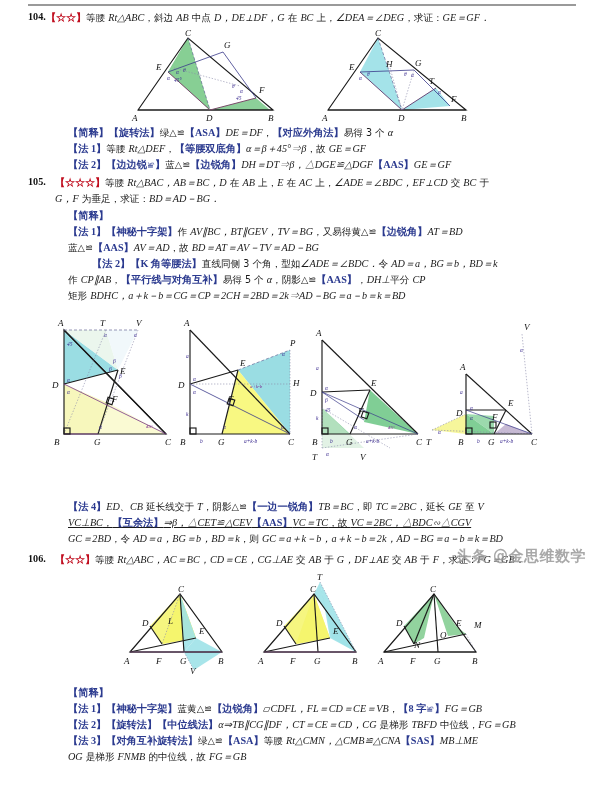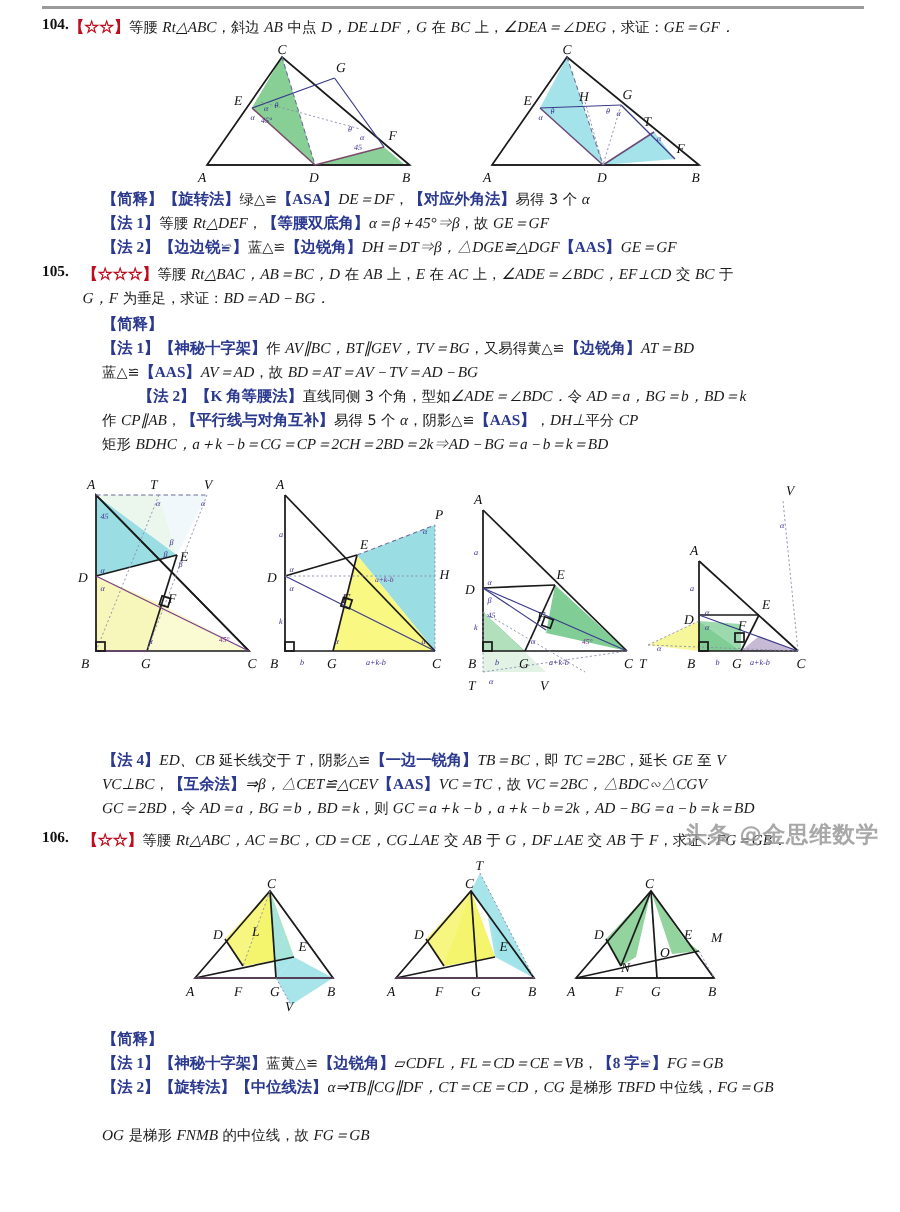--- a/index.html
+++ b/index.html
@@ -291,21 +291,21 @@
       <text class="lblsm" x="6" y="122">α</text>
       <text class="lblsm" x="88" y="40">α</text>
       <text class="lblsm" x="45" y="131">b</text>
       <text class="lblsm" x="68" y="131">a+k-b</text>
     </svg>
   </div>
 
   <div class="txtrow" style="left:68px;top:500px;">
     <span class="bk">【法 4】</span><span class="mth">ED、CB</span><span class="cn"> 延长线交于 </span><span class="mth">T</span><span class="cn">，阴影△≌</span><span class="bk">【一边一锐角】</span><span class="mth">TB＝BC</span><span class="cn">，即 </span><span class="mth">TC＝2BC</span><span class="cn">，延长 </span><span class="mth">GE</span><span class="cn"> 至 </span><span class="mth">V</span>
   </div>
-  <div class="txtrow" style="left:68px;top:516px;">
+  <div class="txtrow" style="left:68px;top:516px;text-decoration:underline;">
     <span class="mth">VC⊥BC</span><span class="cn">，</span><span class="bk">【互余法】</span><span class="mth">⇒β，△CET≌△CEV</span><span class="bk">【AAS】</span><span class="mth">VC＝TC</span><span class="cn">，故 </span><span class="mth">VC＝2BC，△BDC∽△CGV</span>
   </div>
   <div class="txtrow" style="left:68px;top:532px;">
     <span class="mth">GC＝2BD</span><span class="cn">，令 </span><span class="mth">AD＝a，BG＝b，BD＝k</span><span class="cn">，则 </span><span class="mth">GC＝a＋k－b，a＋k－b＝2k，AD－BG＝a－b＝k＝BD</span>
   </div>
 
   <div class="num" style="left:28px;top:553px;">106.</div>
   <div class="txtrow" style="left:55px;top:553px;">
     <span class="stars">【☆☆】</span><span class="cn">等腰 </span><span class="mth">Rt△ABC，AC＝BC，CD＝CE，CG⊥AE</span><span class="cn"> 交 </span><span class="mth">AB</span><span class="cn"> 于 </span><span class="mth">G，DF⊥AE</span><span class="cn"> 交 </span><span class="mth">AB</span><span class="cn"> 于 </span><span class="mth">F</span><span class="cn">，求证：</span><span class="mth">FG＝GB．</span>
   </div>
@@ -387,18 +387,21 @@
 
   <div class="txtrow" style="left:68px;top:686px;">
     <span class="bk">【简释】</span>
   </div>
   <div class="txtrow" style="left:68px;top:702px;">
     <span class="bk">【法 1】【神秘十字架】</span><span class="cn">蓝黄△≌</span><span class="bk">【边锐角】</span><span class="cn">▱</span><span class="mth">CDFL，FL＝CD＝CE＝VB</span><span class="cn">，</span><span class="bk">【8 字≌】</span><span class="mth">FG＝GB</span>
   </div>
   <div class="txtrow" style="left:68px;top:718px;">
     <span class="bk">【法 2】【旋转法】【中位线法】</span><span class="mth">α⇒TB∥CG∥DF，CT＝CE＝CD，CG</span><span class="cn"> 是梯形 </span><span class="mth">TBFD</span><span class="cn"> 中位线，</span><span class="mth">FG＝GB</span>
   </div>
+  <div class="txtrow" style="left:68px;top:734px;">
+    <span class="bk">【法 3】【对角互补旋转法】</span><span class="cn">绿△≌</span><span class="bk">【ASA】</span><span class="cn">等腰 </span><span class="mth">Rt△CMN，△CMB≌△CNA</span><span class="bk">【SAS】</span><span class="mth">MB⊥ME</span>
+  </div>
   <div class="txtrow" style="left:68px;top:750px;">
     <span class="mth">OG</span><span class="cn"> 是梯形 </span><span class="mth">FNMB</span><span class="cn"> 的中位线，故 </span><span class="mth">FG＝GB</span>
   </div>
 
   <div class="wm">头条 @金思维数学</div>
 </div>
 
 </body></html>

